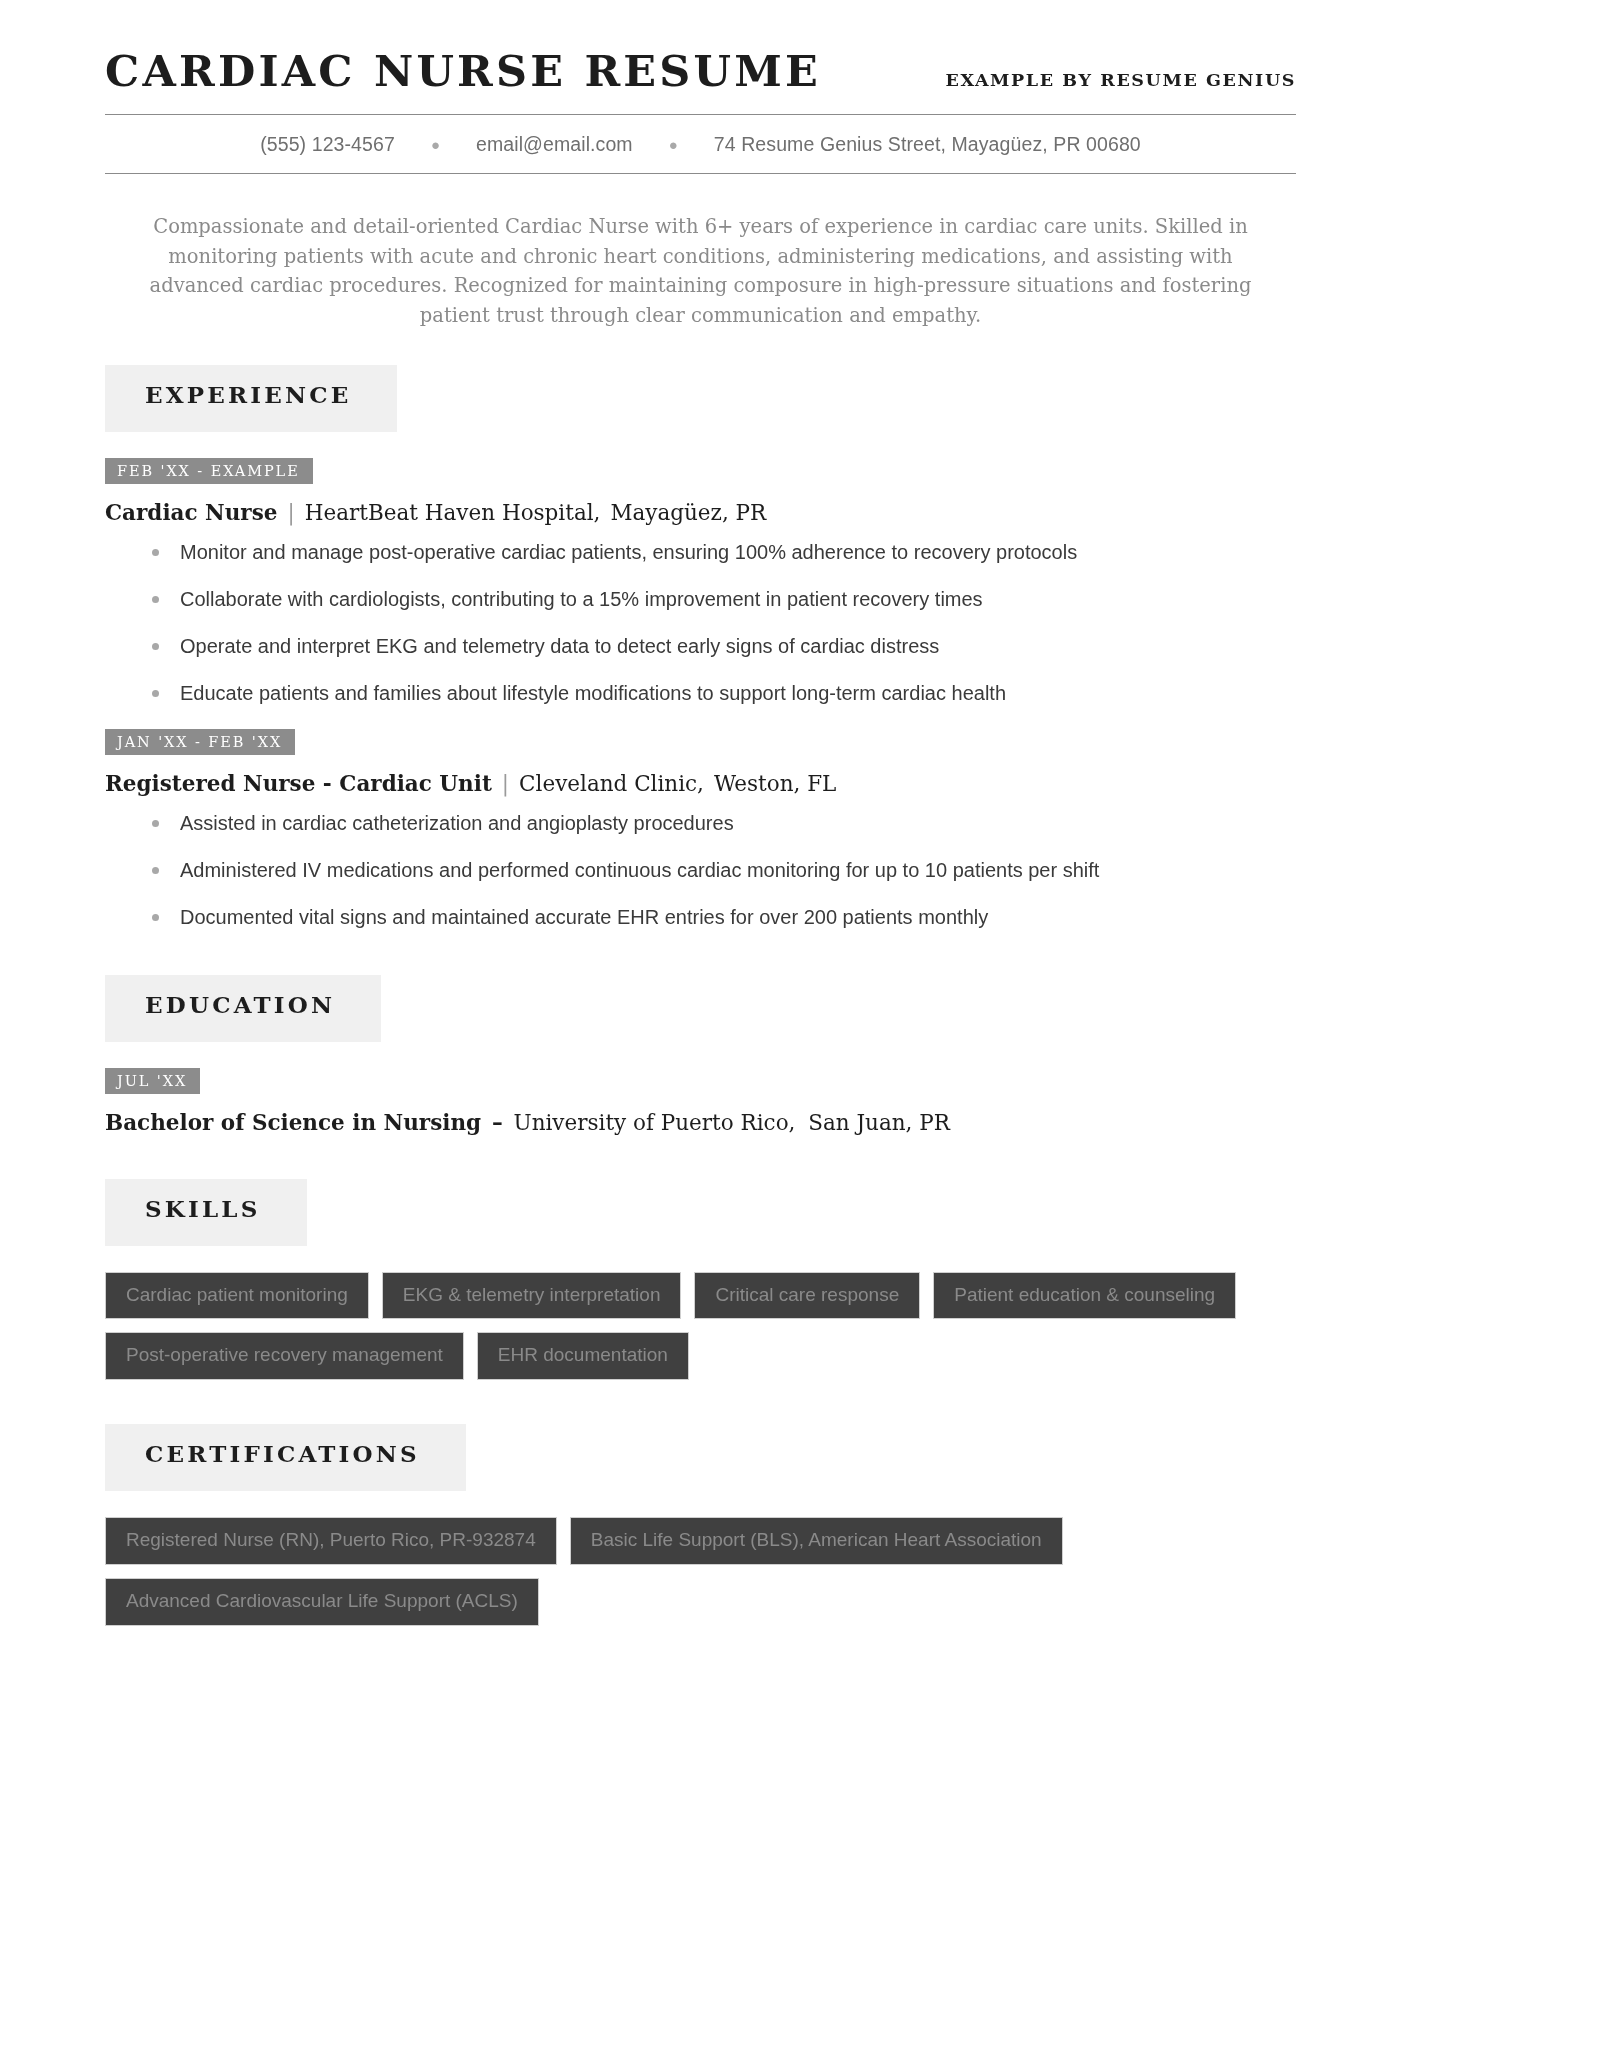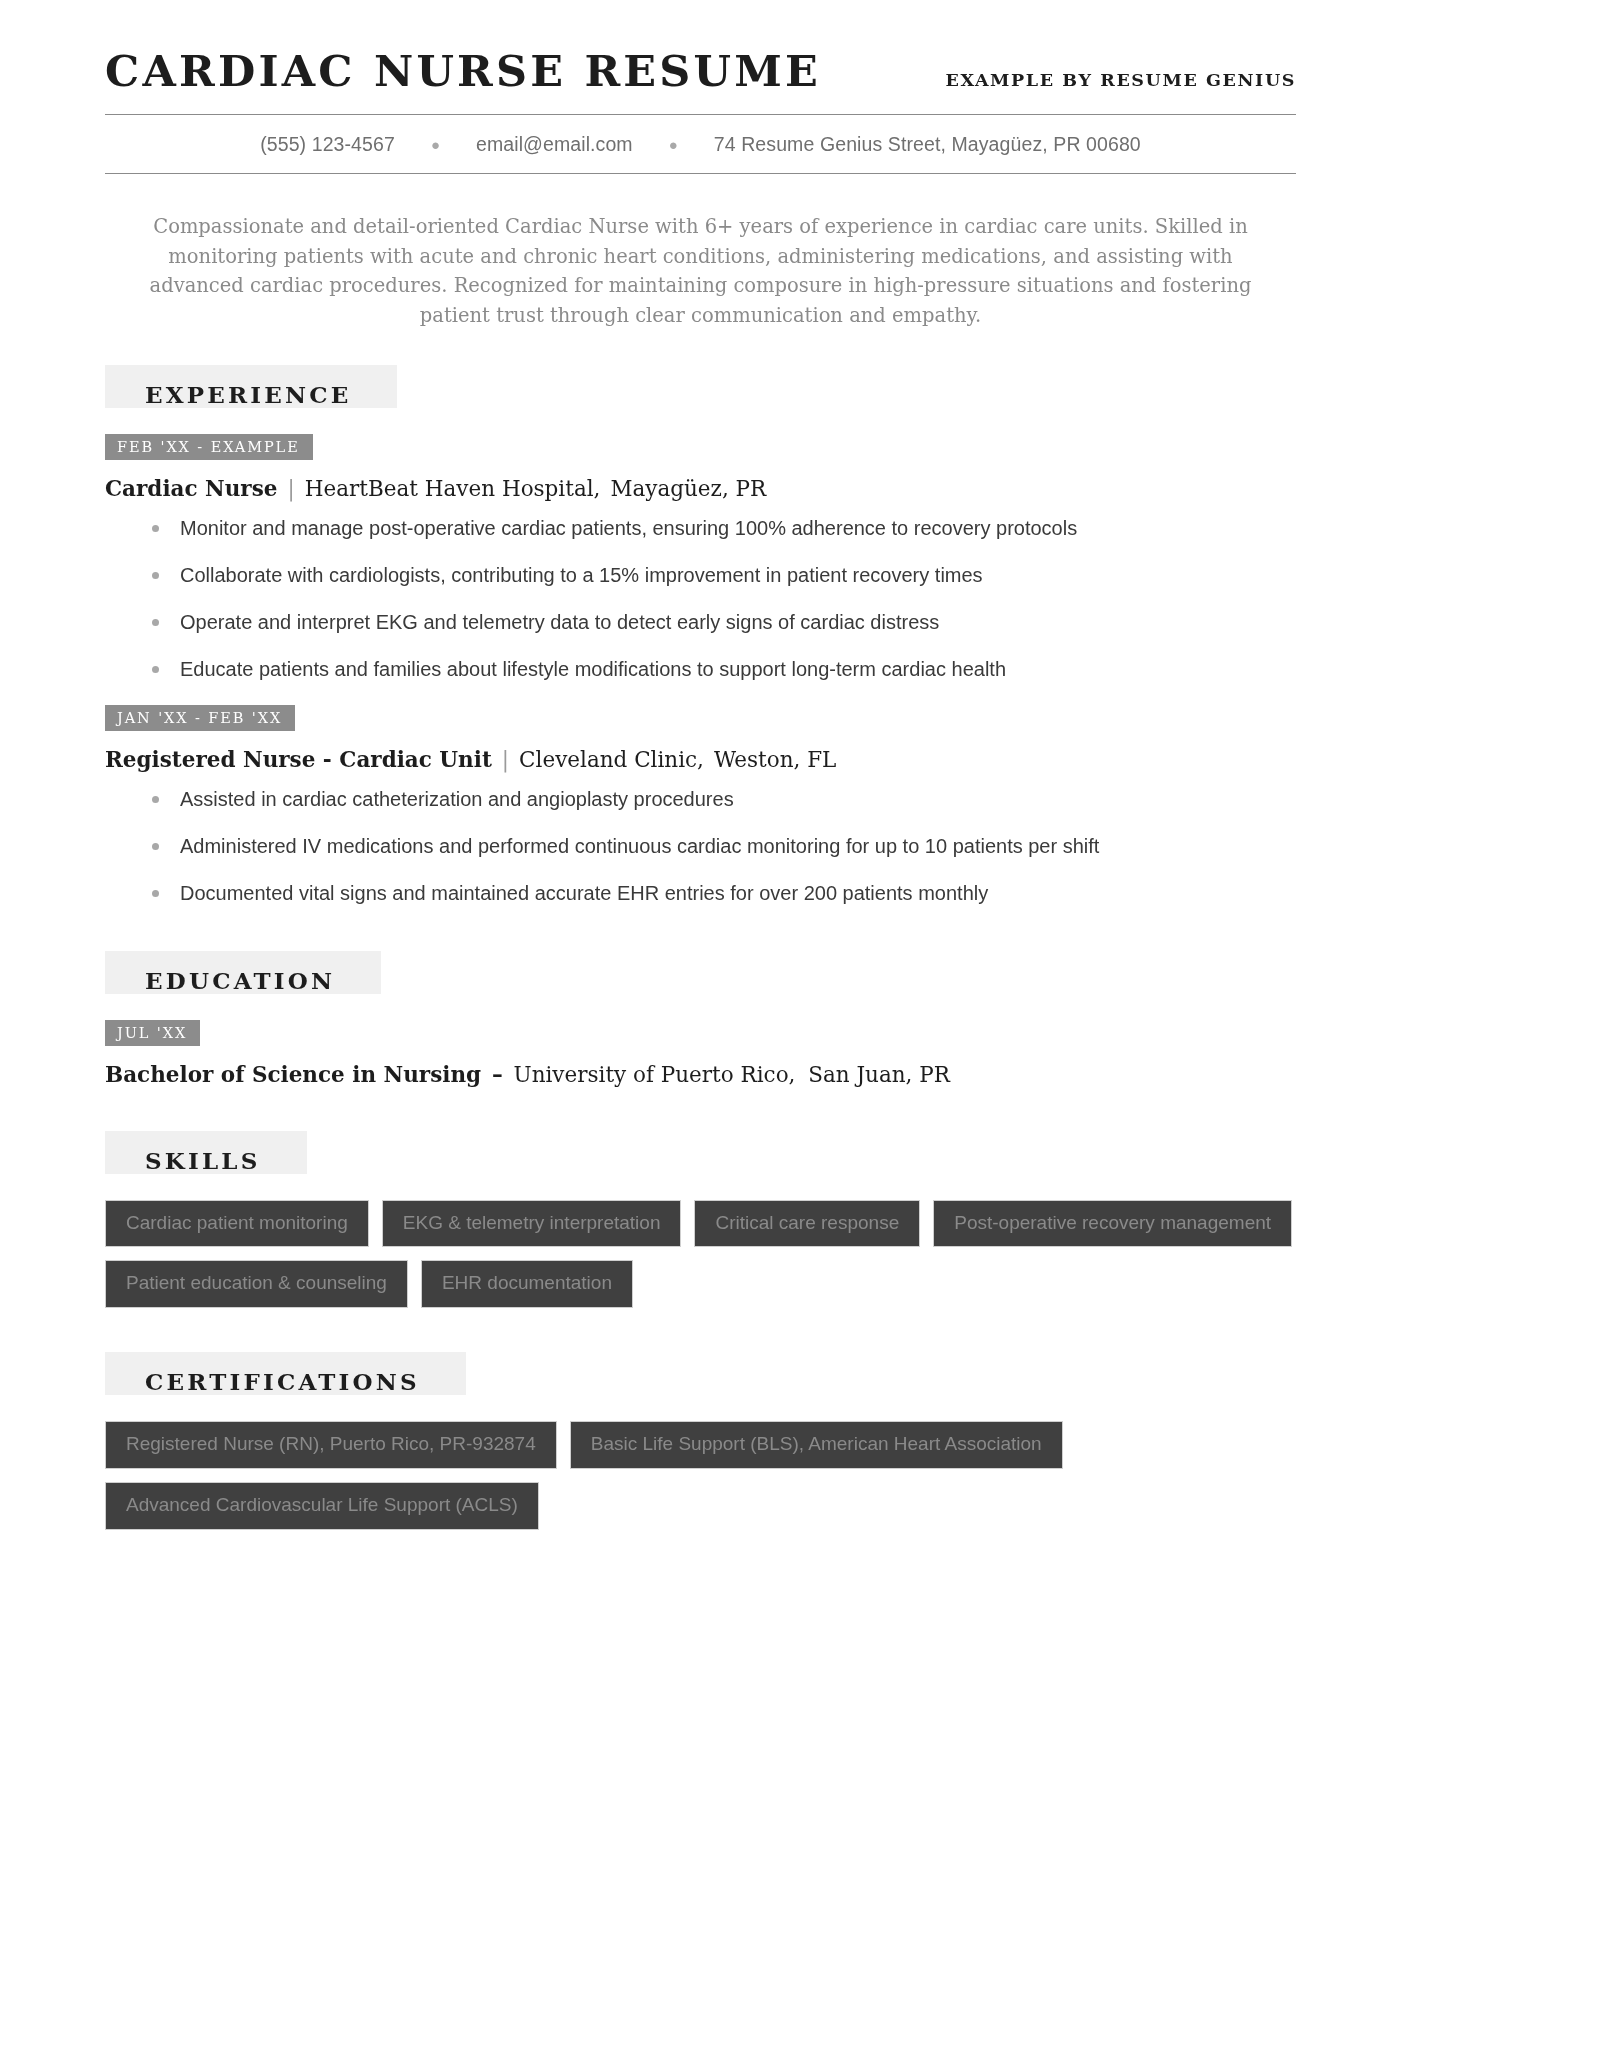--- a/index.html
+++ b/index.html
@@ -88,21 +88,21 @@
     margin-top: 44px;
   }
   .section-heading {
     display: inline-block;
     background: #f0f0f0;
     font-family: "DejaVu Serif", serif;
     font-weight: bold;
     font-size: 23px;
     letter-spacing: 3.2px;
     color: #1d1d1d;
-    padding: 16px 46px 0 40px;
+    padding: 16px 46px 24px 40px;
     margin-left: 0px;
   }
 
   
   .entry {
     margin-top: 22px;
   }
   .entry.first { margin-top: 26px; }
   .date-chip {
     display: inline-block;
@@ -259,22 +259,22 @@
       </div>
     </div>
   </div>
 
   <div class="section">
     <div class="section-heading">SKILLS</div>
     <div class="chip-wrap">
       <div class="chip">Cardiac patient monitoring</div>
       <div class="chip">EKG &amp; telemetry interpretation</div>
       <div class="chip">Critical care response</div>
+      <div class="chip">Patient education &amp; counseling</div>
       <div class="chip">Post-operative recovery management</div>
-      <div class="chip">Patient education &amp; counseling</div>
       <div class="chip">EHR documentation</div>
     </div>
   </div>
 
   <div class="section">
     <div class="section-heading">CERTIFICATIONS</div>
     <div class="chip-wrap">
       <div class="chip">Registered Nurse (RN), Puerto Rico, PR-932874</div>
       <div class="chip">Basic Life Support (BLS), American Heart Association</div>
       <div class="chip">Advanced Cardiovascular Life Support (ACLS)</div>

